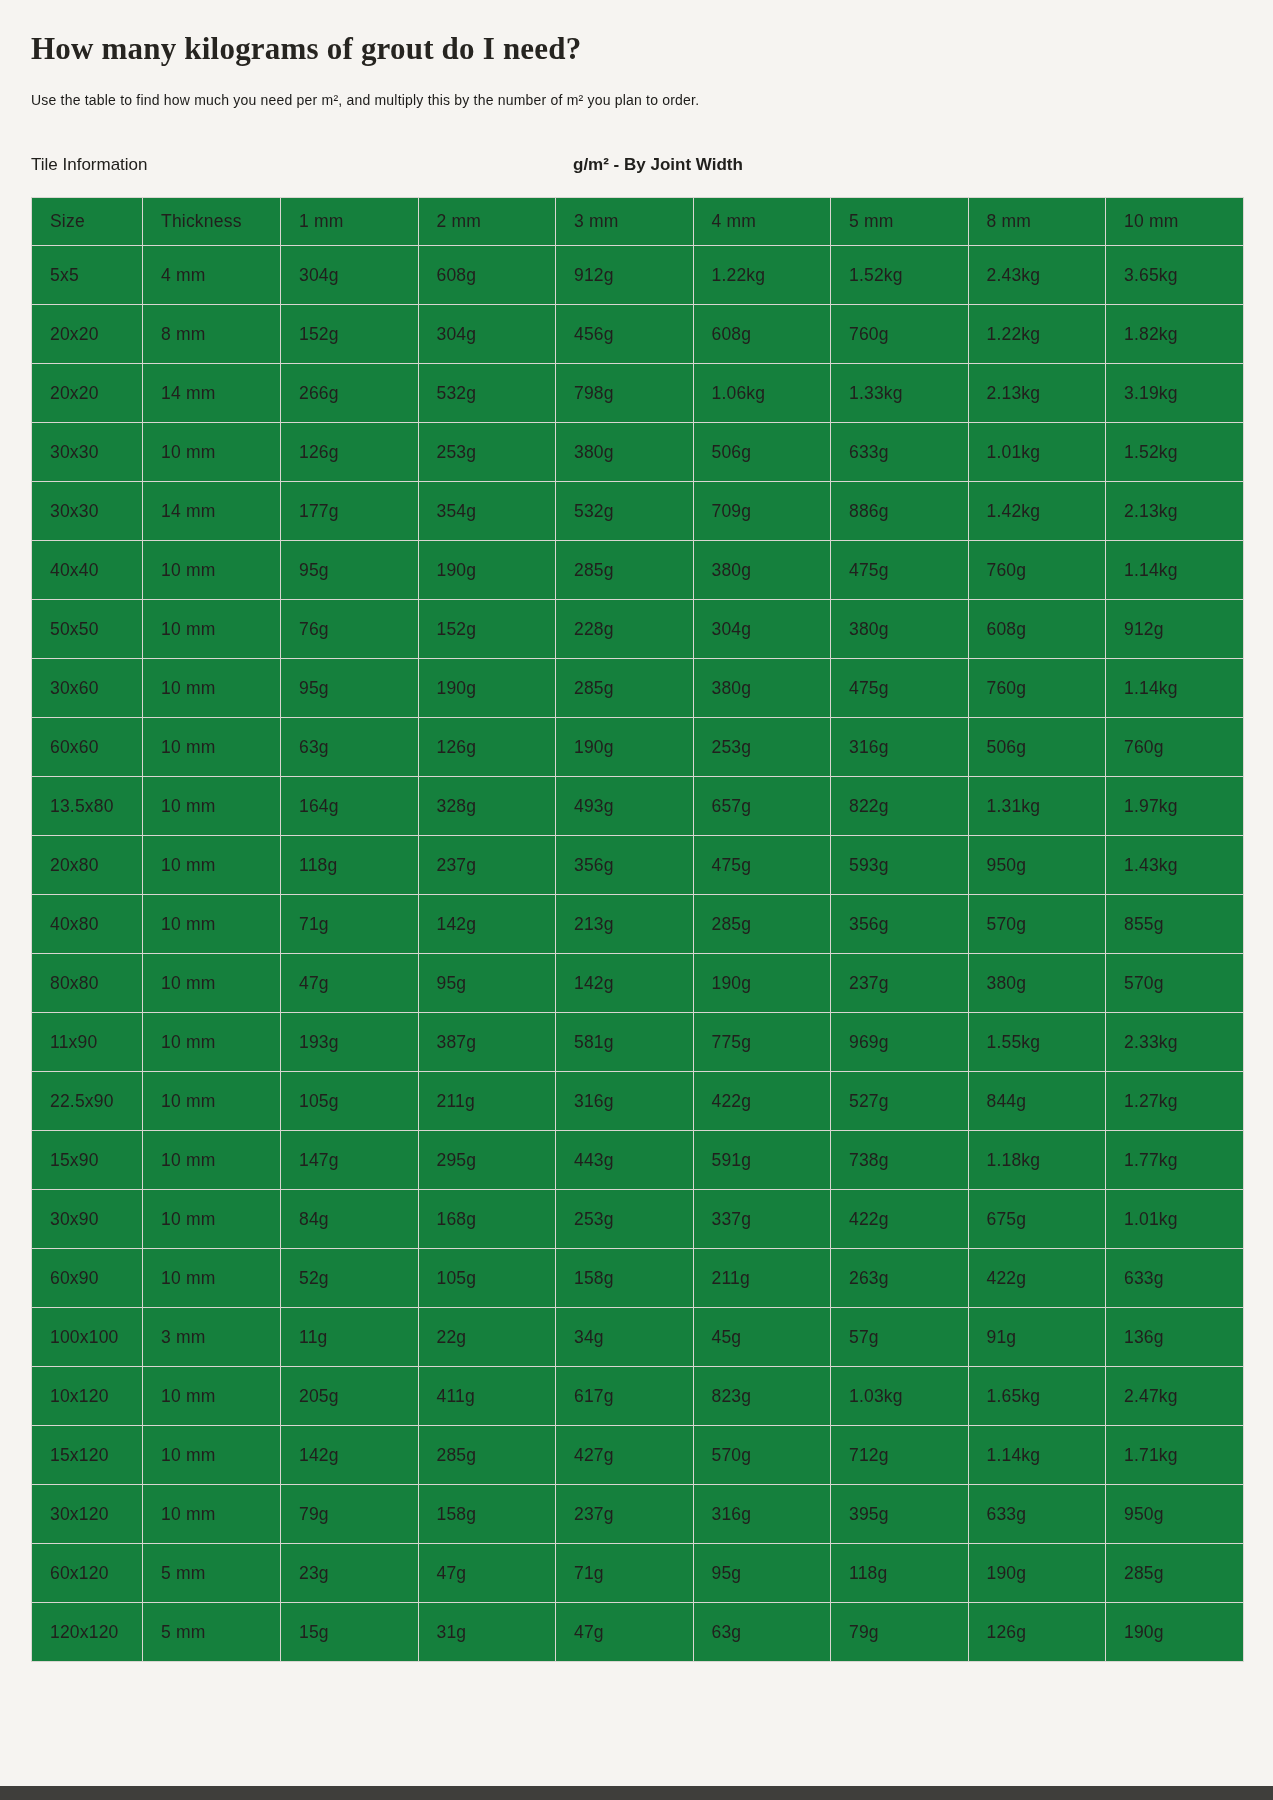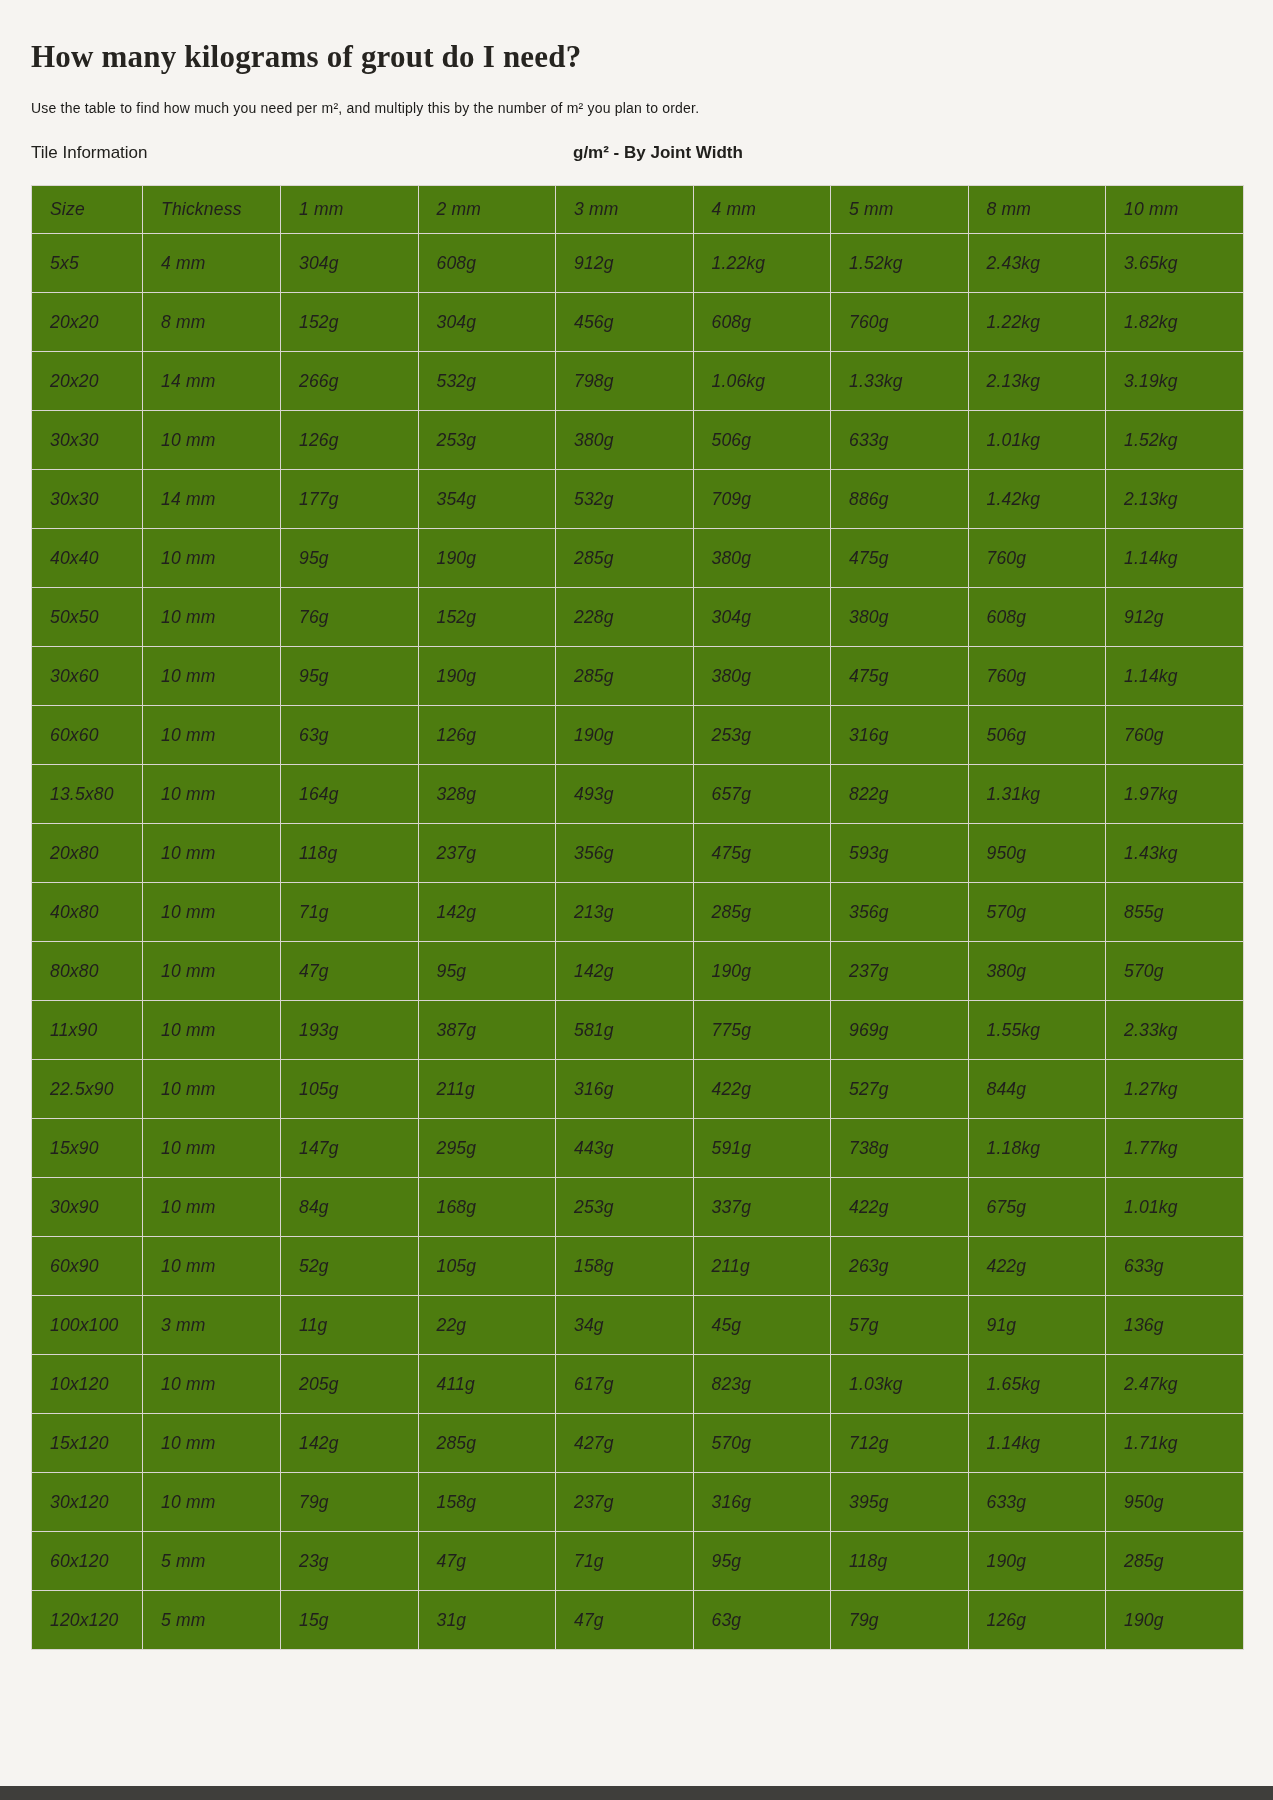--- a/index.html
+++ b/index.html
@@ -6,52 +6,51 @@
   html, body {
     width: 1273px;
     height: 1800px;
     background: #f6f4f1;
     font-family: "Liberation Sans", sans-serif;
     color: #1f1e1c;
     position: relative;
     overflow: hidden;
   }
   .content {
-    padding: 12px 31px;
+    padding: 4px 31px;
   }
   .page-title {
     font-family: "Liberation Serif", "DejaVu Serif", serif;
     font-size: 31px;
     font-weight: 600;
     letter-spacing: 0.2px;
     color: #262420;
     padding-top: 27px;
   }
   .page-subtitle {
     font-size: 14px;
     margin-top: 25px;
     color: #1c1b19;
     letter-spacing: 0.2px;
   }
   .labels-row {
     position: relative;
-    margin-top: 27px;
+    margin-top: 47px;
     height: 20px;
     font-size: 17px;
     color: #21201d;
   }
   .label-left { position: absolute; left: 0; top: 0; }
   .label-right { position: absolute; left: 542px; top: 0; font-weight: bold; }
   table.grout {
     margin-top: 22px;
     border-collapse: collapse;
     table-layout: fixed;
     width: 1212px;
-    background: #4d7c0f;
-    font-style: italic;
+    background: #15803d;
   }
   table.grout col.c-size  { width: 111px; }
   table.grout col.c-thick { width: 138px; }
   table.grout col.c-val   { width: 137.5px; }
   table.grout th, table.grout td {
     border: 1px solid #d9d6d1;
     text-align: left;
     vertical-align: middle;
     padding-left: 18px;
     font-size: 17.5px;

